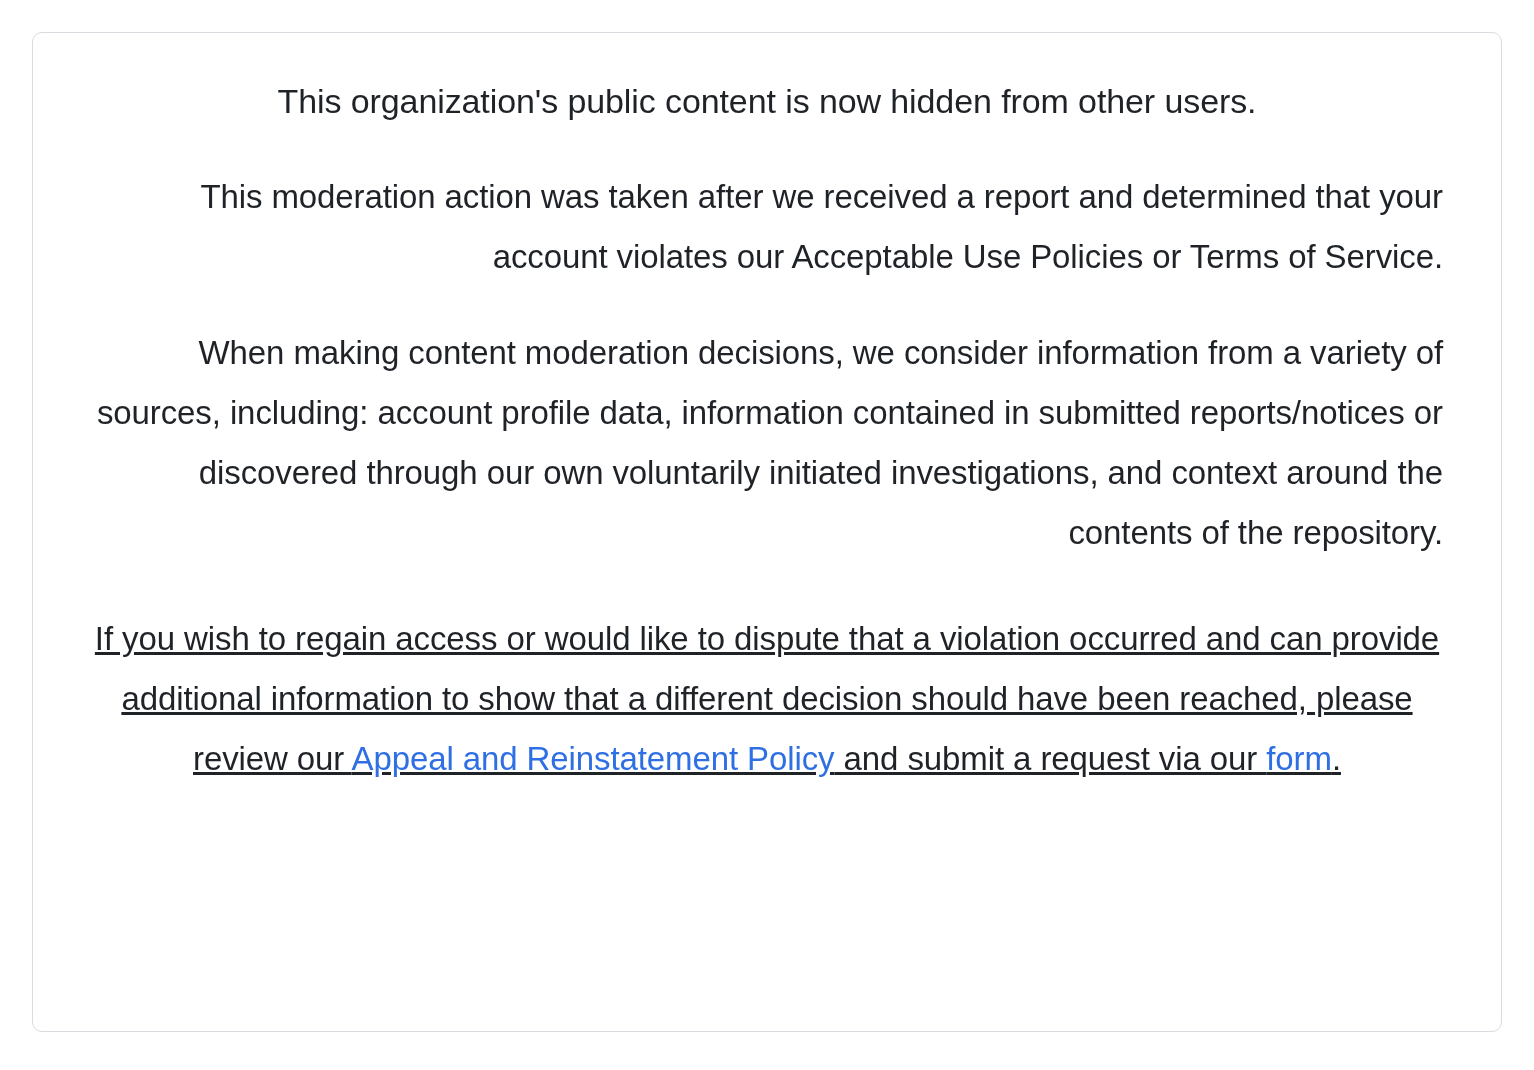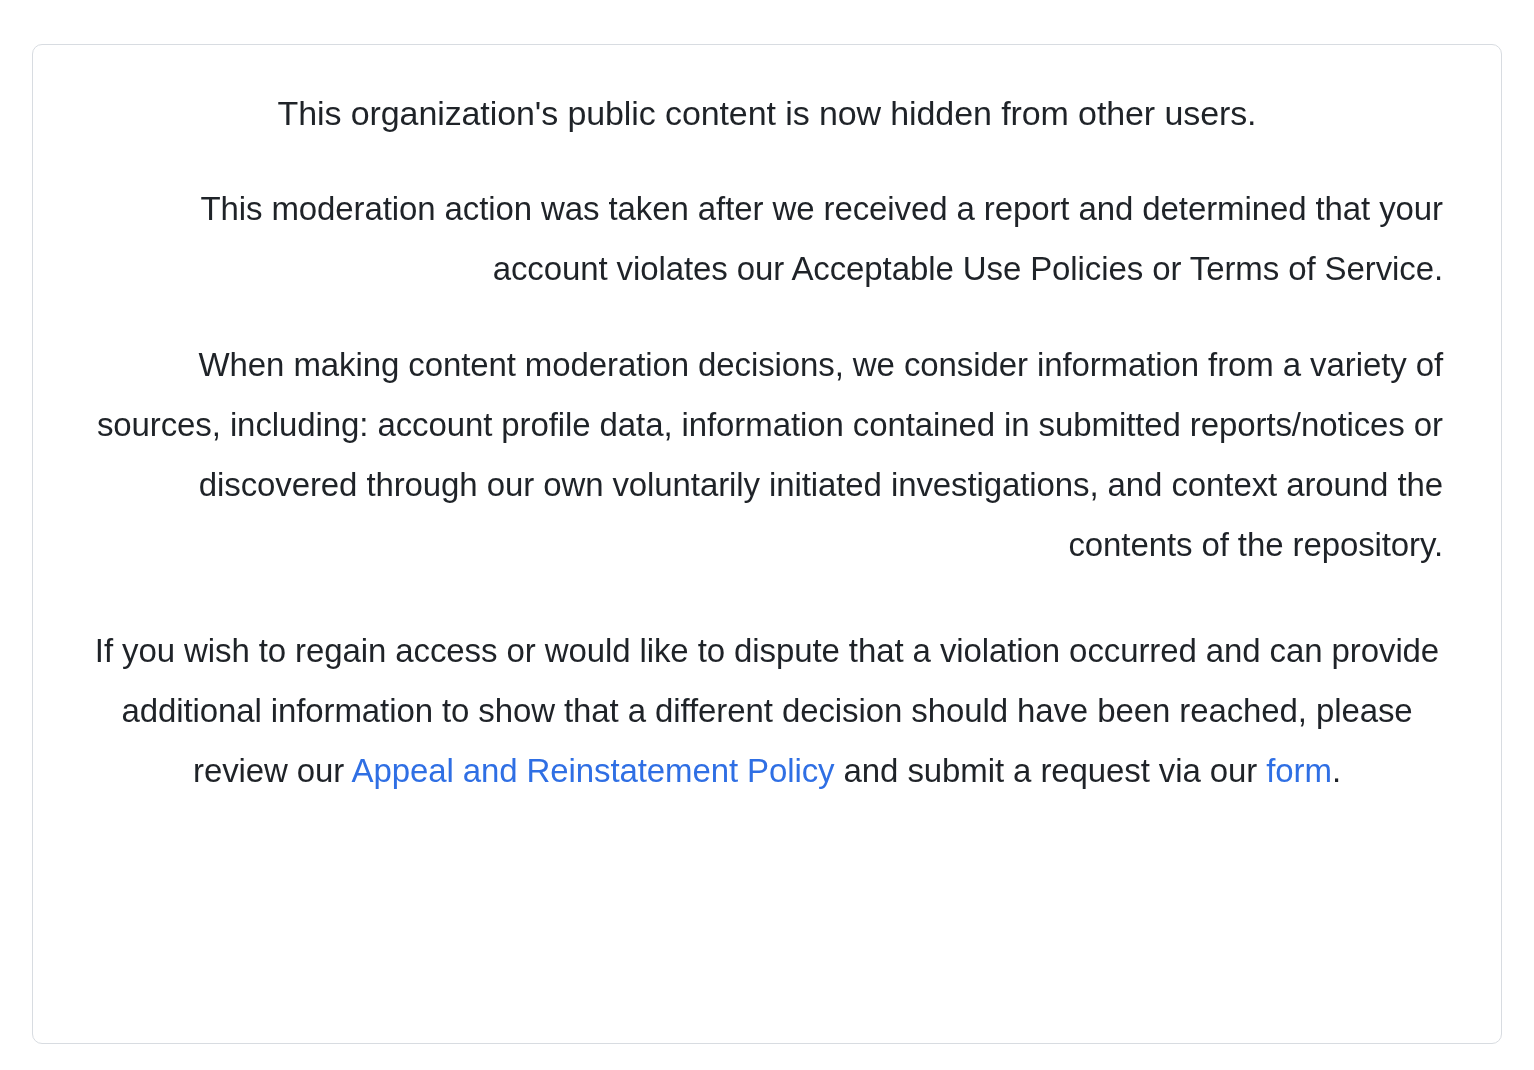--- a/index.html
+++ b/index.html
@@ -24,21 +24,20 @@
 
   .notice-card {
     box-sizing: border-box;
     width: 1470px;
     height: 1000px;
     border: 1px solid #d8dce1;
     border-radius: 10px;
     background: #ffffff;
     padding: 46px 58px 40px 58px;
     overflow: hidden;
-    margin-top: 12px;
   }
 
   .notice-heading {
     text-align: center;
     font-size: 34px;
     line-height: 1.35;
     color: #1f2328;
     margin: 0 0 42px 0;
     font-weight: 400;
     letter-spacing: -0.1px;
@@ -50,20 +49,21 @@
     color: #1f2328;
     margin: 0 0 36px 0;
     text-align: right;
     letter-spacing: -0.1px;
   }
 
   .notice-para.last {
     text-align: center;
     margin-top: 46px;
     margin-bottom: 0;
+    text-decoration: underline;
   }
 
   .notice-para a,
   .link {
     color: #2f6fe4;
     text-decoration: none;
     cursor: pointer;
   }
 </style>
 </head>

